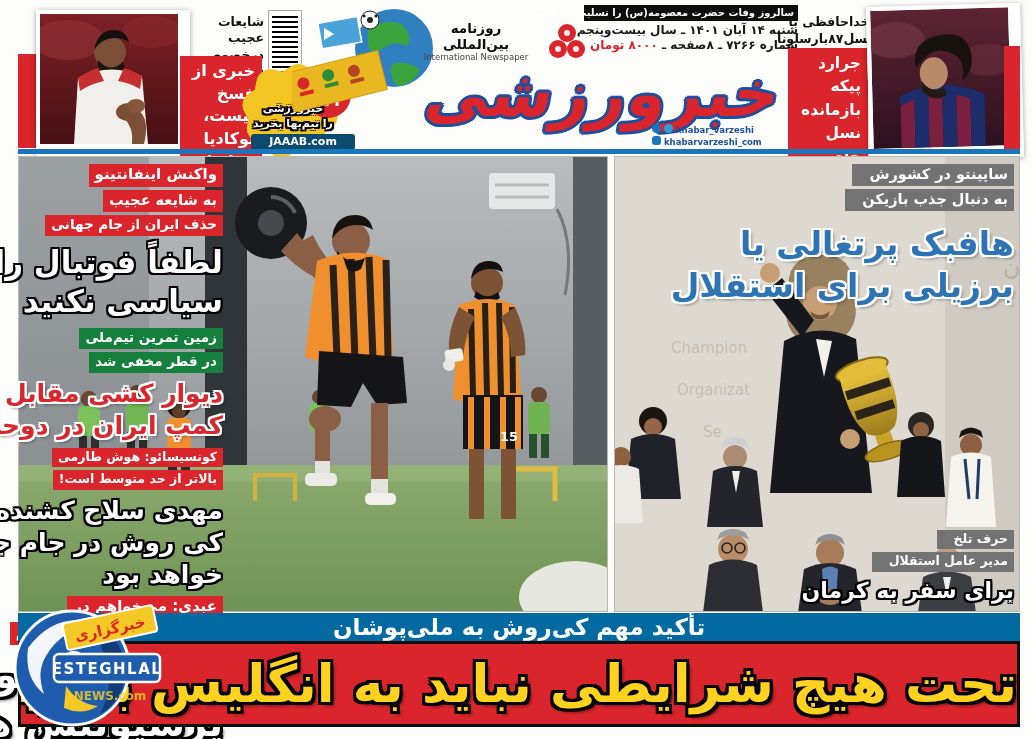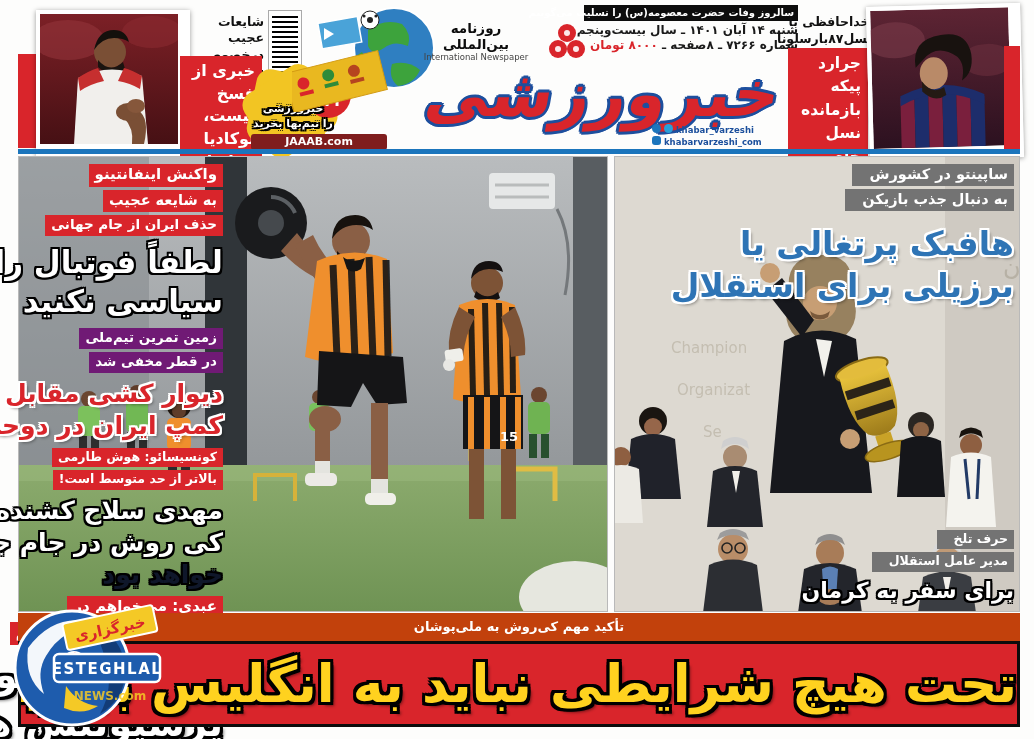--- a/index.html
+++ b/index.html
@@ -10,21 +10,21 @@
   .nw{white-space:nowrap;}
   
   .sb{text-shadow:-2px -2px 0 #000,2px -2px 0 #000,-2px 2px 0 #000,2px 2px 0 #000,-2px 0 0 #000,2px 0 0 #000,0 -2px 0 #000,0 2px 0 #000;}
   .sb3{text-shadow:-3px -3px 0 #000,3px -3px 0 #000,-3px 3px 0 #000,3px 3px 0 #000,-3px 0 0 #000,3px 0 0 #000,0 -3px 0 #000,0 3px 0 #000,4px 4px 3px rgba(0,0,0,.45);}
   .sw{text-shadow:-2px -2px 0 #fff,2px -2px 0 #fff,-2px 2px 0 #fff,2px 2px 0 #fff,-2px 0 0 #fff,2px 0 0 #fff,0 -2px 0 #fff,0 2px 0 #fff,3px 3px 3px rgba(0,0,0,.35);}
   .sblue{text-shadow:-3px 0 0 #1d4f9e,3px 0 0 #1d4f9e,0 -3px 0 #1d4f9e,0 3px 0 #1d4f9e,-2px -2px 0 #1d4f9e,2px -2px 0 #1d4f9e,-2px 2px 0 #1d4f9e,2px 2px 0 #1d4f9e;}
   
   .tag{display:block;width:max-content;color:#fff;font-weight:bold;direction:rtl;white-space:nowrap;
        padding:1px 6px 3px;margin-bottom:3px;font-size:14.5px;line-height:1.25;}
   .tag.red{background:#d9252b;}
-  .tag.blk{background:#701a75;}
+  .tag.blk{background:#15803d;}
   .tag.blu{background:#737373;padding-left:17px;}
   .stack{display:flex;flex-direction:column;align-items:flex-end;}
   .hl{direction:rtl;text-align:right;font-weight:bold;white-space:nowrap;width:max-content;line-height:1.28;}
   .photo-frame{border:1px solid #b9b9b9;box-sizing:border-box;background:#888;}
   .whitebox{background:#fff;border:4px solid #fff;box-shadow:0 1px 5px rgba(0,0,0,.4);}
 </style>
 </head>
 <body>
 
 <div id="page">
@@ -75,22 +75,22 @@
     <div class="abs" style="left:8px;top:2px;width:78px;height:74px;background:#f2c523;border-radius:14px;transform:rotate(-33deg);"></div>
     <div class="abs" style="left:62px;top:0px;width:46px;height:46px;border-radius:50%;background:#d9252b;color:#fff;
                 text-align:center;font-weight:bold;line-height:1.05;padding-top:7px;box-sizing:border-box;">
       <div style="font-size:14px;">50%</div>
       <div style="font-size:15px;">OFF</div>
     </div>
     <div class="abs rtl sb" style="left:4px;top:30px;width:92px;text-align:center;color:#fff;font-weight:bold;font-size:11px;line-height:1.35;">
       <div>خبرورزشی</div>
       <div>را نیم‌بها بخرید</div>
     </div>
-    <div class="abs" style="left:8px;top:62px;width:104px;background:#7f1d1d;color:#fff;font-weight:bold;font-size:11px;
-                text-align:center;padding:1px 16px 2px;border-radius:3px;">JAAAB.com</div>
+    <div class="abs" style="left:8px;top:62px;width:104px;background:#0c4a6e;color:#fff;font-weight:bold;font-size:11px;
+                text-align:center;padding:1px 0 2px;border-radius:3px;">JAAAB.com</div>
   </div>
 
   <svg class="abs" style="left:292px;top:4px;" width="150" height="108" viewBox="0 0 150 108">
     <circle cx="102" cy="44" r="40" fill="#2f7fc1" stroke="#fff" stroke-width="2"></circle>
     <path d="M76 26 q16 -12 34 -6 q10 10 6 22 q-14 -6 -24 2 q-12 8 -16 -2 z" fill="#3da33c"></path>
     <path d="M100 60 q16 -4 28 6 q-6 14 -22 16 q-10 -8 -6 -22" fill="#3da33c"></path>
     <path d="M70 48 q8 10 4 22 q-10 -6 -10 -18 z" fill="#3da33c"></path>
     <g transform="rotate(-14 42 78)">
       <rect x="-4" y="58" width="96" height="40" fill="#e9b820" stroke="#d29a12" stroke-width="1"></rect>
       <circle cx="12" cy="72" r="6" fill="#d9252b"></circle>
@@ -311,21 +311,21 @@
       <span class="hl sb" style="font-size:31px;color:#fff;margin-top:4px;">لطفاً فوتبال را</span>
       <span class="hl sb" style="font-size:31px;color:#fff;margin-bottom:6px;">سیاسی نکنید</span>
       <span class="tag blk" style="font-size:13.5px;">زمین تمرین تیم‌ملی</span>
       <span class="tag blk" style="font-size:13.5px;">در قطر مخفی شد</span>
       <span class="hl sw" style="font-size:25px;color:#d9252b;margin-top:2px;">دیوار کشی مقابل</span>
       <span class="hl sw" style="font-size:25px;color:#d9252b;margin-bottom:6px;">کمپ ایران در دوحه</span>
       <span class="tag red" style="font-size:12.5px;">کونسیسائو: هوش طارمی</span>
       <span class="tag red" style="font-size:12.5px;margin-left:33px;">بالاتر از حد متوسط است!</span>
       <span class="hl sb" style="font-size:25px;color:#fff;margin-top:2px;">مهدی سلاح کشنده</span>
       <span class="hl sb" style="font-size:25px;color:#fff;">کی روش در جام جهانی</span>
-      <span class="hl sb" style="font-size:25px;color:#0f172a;margin-bottom:5px;">خواهد بود</span>
+      <span class="hl sb" style="font-size:25px;color:#ffffff;margin-bottom:5px;">خواهد بود</span>
       <span class="tag red" style="font-size:15px;">عبدی: می‌خواهم در</span>
       <span class="tag red" style="font-size:15px;">جام ملت‌های آسیا بازی کنم</span>
       <span class="hl sb3" style="font-size:38px;color:#fff;margin-top:3px;">نمی روم چون فرزند</span>
       <span class="hl sb3" style="font-size:38px;color:#fff;">پرسپولیس هستم</span>
     </div>
   </div>
 
   <div class="abs photo-frame" style="left:614px;top:156px;width:406px;height:456px;">
     <svg width="404" height="454" viewBox="0 0 404 454" style="display:block;">
       <defs>
@@ -421,22 +421,22 @@
     </div>
 
 
     <div class="abs stack" style="right:5px;bottom:6px;width:180px;">
       <span class="tag blu" style="font-size:12.5px;">حرف تلخ</span>
       <span class="tag blu" style="font-size:12.5px;">مدیر عامل استقلال</span>
       <span class="hl sb" style="font-size:22px;color:#fff;margin-top:2px;">برای سفر به کرمان</span>
     </div>
   </div>
 
-  <div class="abs rtl nw" style="left:18px;top:613px;width:1002px;height:28px;background:#c2410c;color:#fff;font-weight:bold;
-              font-size:13px;text-align:center;line-height:28px;box-sizing:border-box;">تأکید مهم کی‌روش به ملی‌پوشان</div>
+  <div class="abs rtl nw" style="left:18px;top:613px;width:1002px;height:28px;background:#0369a1;color:#fff;font-weight:bold;
+              font-size:23px;text-align:center;line-height:28px;box-sizing:border-box;">تأکید مهم کی‌روش به ملی‌پوشان</div>
 
   <div class="abs" style="left:18px;top:641px;width:1002px;height:86px;background:#d9252b;border:3px solid #0c0c0c;box-sizing:border-box;overflow:hidden;">
     <div class="rtl nw sb3" style="color:#ffd21f;font-weight:bold;font-size:52px;text-align:center;line-height:80px;">تحت هیچ شرایطی نباید به انگلیس ببازیم</div>
   </div>
 
   <svg class="abs" style="left:10px;top:596px;z-index:5;" width="158" height="142" viewBox="0 0 158 142">
     <circle cx="62" cy="72" r="57" fill="#1e5cad" stroke="#fff" stroke-width="3"></circle>
     <path d="M18 52 q28 -38 70 -24 q-36 4 -52 32 q-10 16 -2 38 q-20 -16 -16 -46" fill="#fff" opacity=".95"></path>
     <path d="M80 28 q32 10 36 46 q-2 30 -26 44 q14 -26 6 -52 q-6 -24 -16 -38" fill="#123c78"></path>
     <path d="M56 90 q12 18 32 20 q-16 10 -34 2 z" fill="#f4c926"></path>

